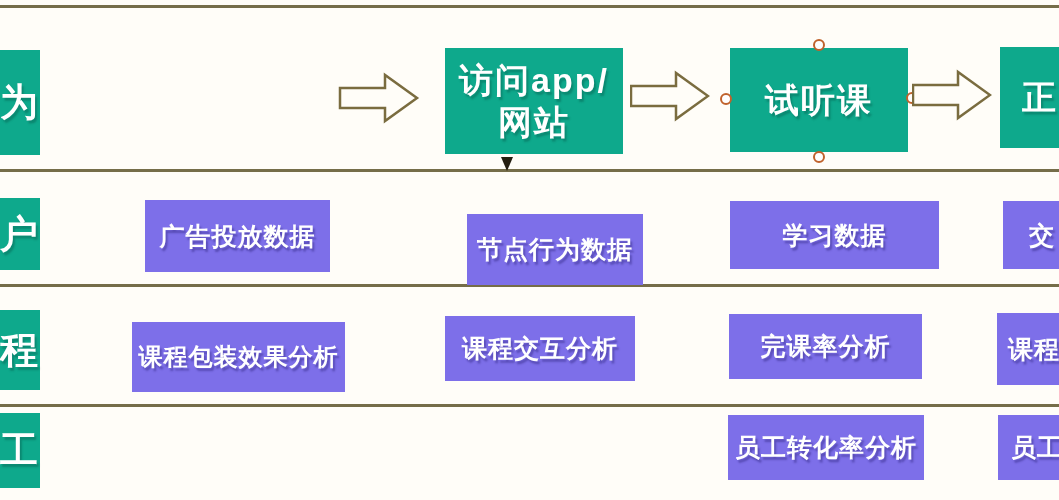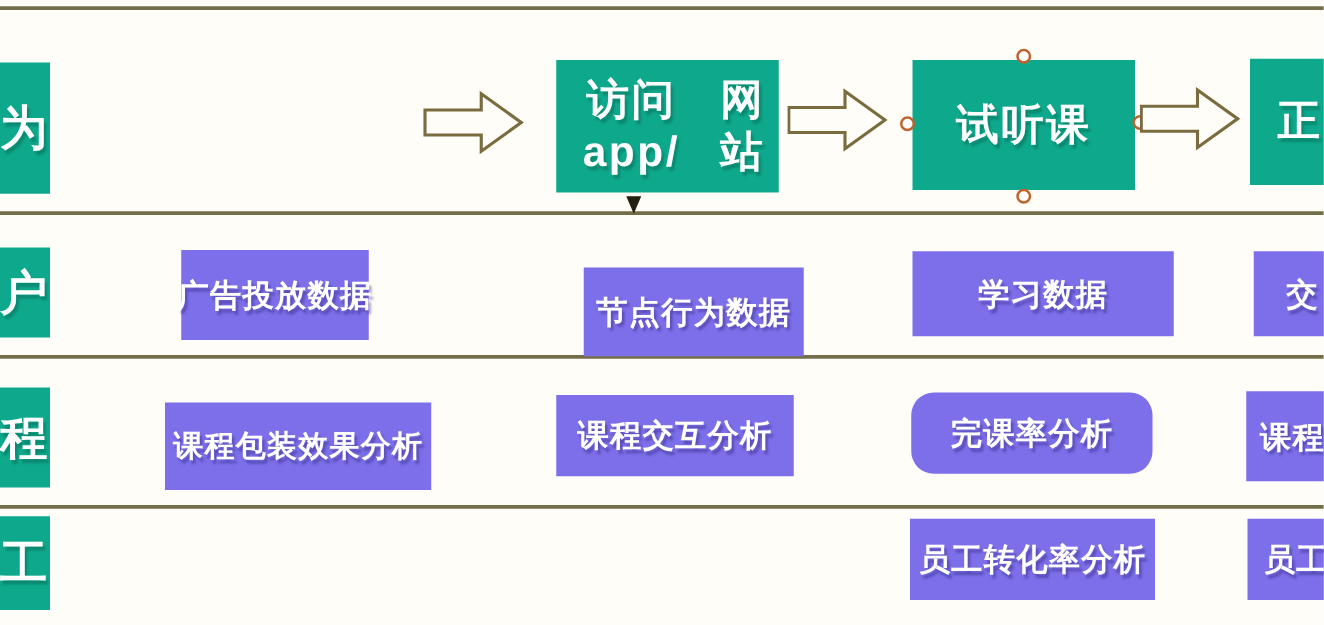--- a/index.html
+++ b/index.html
@@ -33,21 +33,21 @@
   }
   .pbox{
     background:var(--data_box,#7d6fe9);
     font-size:25px;letter-spacing:1px;
     text-shadow:2px 3px 2px rgba(35,25,110,.4);
     white-space:nowrap;
   }
   
   .r1lab{left:-80px;top:50px;width:120px;height:105px;}
   .s1{left:142px;top:48px;width:180px;height:107px;}
-  .s2{left:445px;top:48px;width:178px;height:106px;}
+  .s2{left:445px;top:48px;width:178px;height:106px;flex-direction:column;}
   .s3{left:730px;top:48px;width:178px;height:104px;}
   .s4{left:1000px;top:47px;width:180px;height:101px;justify-content:flex-start;padding-left:22px;}
   
   .arrow{position:absolute;}
   .a1{left:337px;top:72px;width:84px;height:52px;}
   .a2{left:630px;top:70px;width:80px;height:52px;}
   .a3{left:912px;top:68px;width:80px;height:54px;}
   .arrow polygon{
     fill:var(--arrow_fill,#fffdf8);
     stroke:var(--arrow_outline,#7a6c3f);
@@ -63,29 +63,29 @@
   .h-left{left:720px;top:93px;}
   .h-right{left:906px;top:92px;}
   
   .downptr{
     position:absolute;left:501px;top:157px;width:0;height:0;
     border-left:6px solid transparent;border-right:6px solid transparent;
     border-top:14px solid var(--down_pointer,#241e10);
   }
   
   .r2lab{left:-80px;top:198px;width:120px;height:72px;}
-  .b21{left:145px;top:200px;width:150px;height:72px;}
+  .b21{left:145px;top:200px;width:185px;height:72px;}
   .b22{left:467px;top:202px;width:176px;height:71px;margin-top:12px;}
   .b23{left:730px;top:201px;width:209px;height:68px;}
   .b24{left:1003px;top:201px;width:120px;height:68px;justify-content:flex-start;padding-left:26px;}
   
   .r3lab{left:-80px;top:310px;width:120px;height:80px;}
   .b31{left:132px;top:322px;width:213px;height:70px;font-size:24px;}
   .b32{left:445px;top:316px;width:190px;height:65px;}
-  .b33{left:729px;top:314px;width:193px;height:65px;border-radius:18px;}
+  .b33{left:729px;top:314px;width:193px;height:65px;}
   .b34{left:997px;top:313px;width:130px;height:72px;justify-content:flex-start;padding-left:11px;}
   
   .r4lab{left:-80px;top:413px;width:120px;height:75px;}
   .b41{left:728px;top:415px;width:196px;height:65px;}
   .b42{left:998px;top:415px;width:130px;height:65px;justify-content:flex-start;padding-left:13px;}
 </style>
 </head>
 <body>
 
 <div id="canvas">

